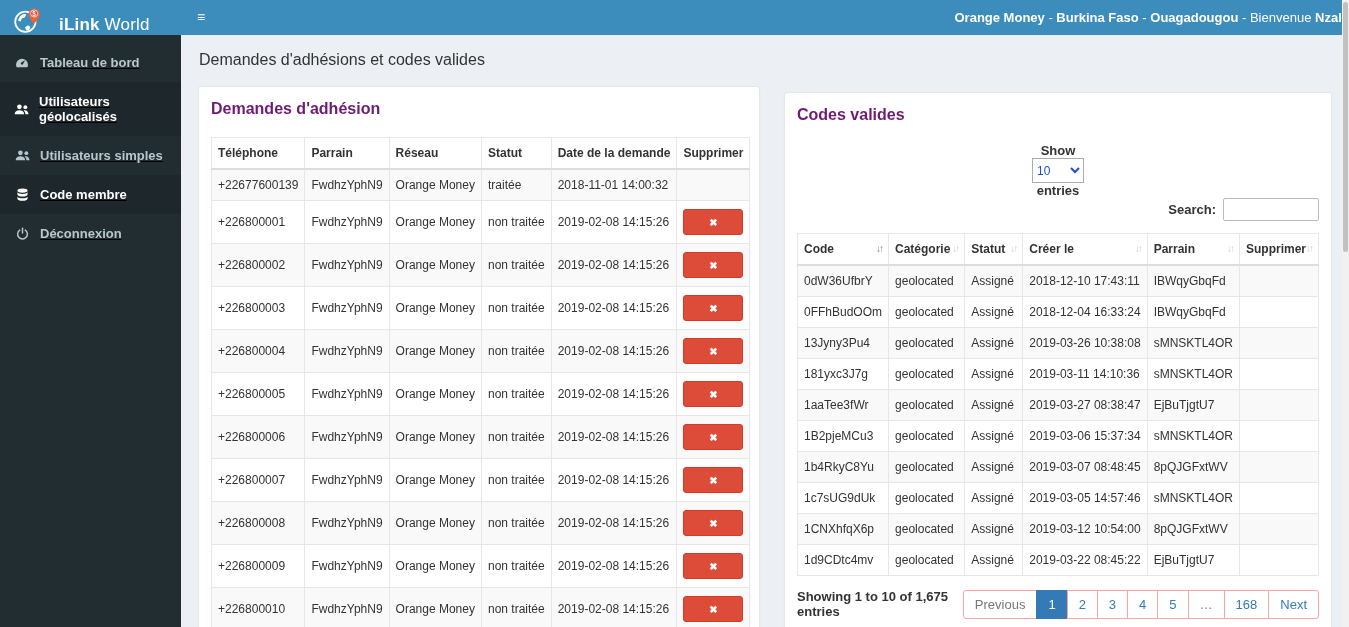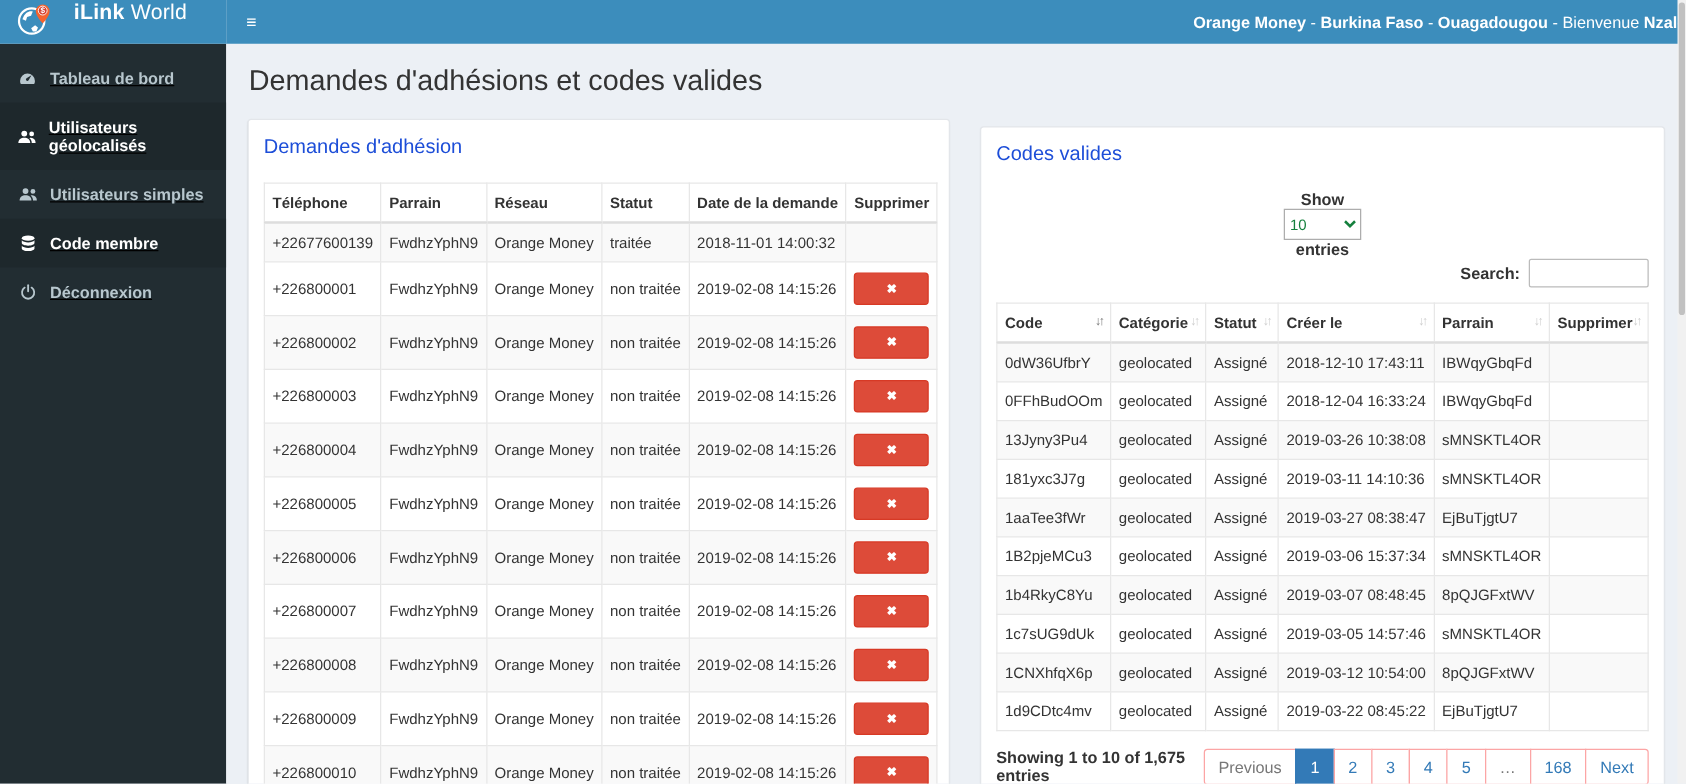--- a/index.html
+++ b/index.html
@@ -3,59 +3,59 @@
 <meta charset="utf-8">
 <style>
   * { box-sizing: border-box; }
   html,body { margin:0; padding:0; }
   body {
     width:1349px; height:627px; overflow:hidden; position:relative;
     font-family:"Liberation Sans", sans-serif; background:#ecf0f5;
   }
   
   .header { position:absolute; top:0; left:0; right:0; height:35px; display:flex; z-index:5; }
-  .logo { width:181px; background:#3c8dbc; color:#fff; display:flex; align-items:flex-start; padding-left:13px; gap:16px; }
+  .logo { width:181px; background:#3c8dbc; color:#fff; display:flex; align-items:flex-end; padding-left:13px; gap:16px; }
   .logo-text { font-size:17px; letter-spacing:.2px; }
   .logo-text b { font-weight:700; }
   .navbar { flex:1; background:#3c8dbc; display:flex; align-items:center; }
   .hamburger { color:#fff; padding:0 16px; font-size:14px; cursor:pointer; line-height:35px; }
   .user-status { margin-left:auto; color:#fff; font-size:13px; white-space:nowrap; }
   .user-status .b { font-weight:700; }
   
   .sidebar { position:absolute; top:35px; left:0; width:181px; bottom:0; background:#222d32; }
   .sidebar ul { list-style:none; margin:8px 0 0; padding:0;text-decoration:underline; }
   .sidebar li { display:flex; align-items:center; gap:10px; padding:12px 14px; color:#b8c7ce;
                 font-size:13px; font-weight:600; cursor:pointer; }
   .sidebar li.active { background:#1e282c; color:#fff; }
   .sidebar .icon { width:16px; display:inline-flex; justify-content:center; }
   
   .content { position:absolute; left:181px; top:35px; right:0; bottom:0; background:#ecf0f5;
              padding:9px 17px; overflow:hidden; }
-  .page-title { font-size:23px; font-weight:500; color:#333; margin:7px 0 17px 1px; }
+  .page-title { font-size:16px; font-weight:500; color:#333; margin:7px 0 17px 1px; }
   .panels { display:flex; align-items:flex-start; gap:24px; }
   .panel { background:#fff; border:1px solid #e3e6ea; border-radius:3px;
            box-shadow:0 1px 1px rgba(0,0,0,.08); padding:10px 12px; }
   .panel.left  { width:562px; }
   .panel.right { width:552px; margin-top:6px; }
-  .panel-title { font-size:16px; color:#1d4ed8; font-weight:400; margin:3px 0 19px; }
+  .panel-title { font-size:16px; color:#701a75; font-weight:700; margin:3px 0 19px; }
   
   table { border-collapse:collapse; width:100%; font-size:12px; color:#333; table-layout:auto; }
   th, td { border:1px solid #e7e7e7; padding:8px 6px; text-align:left; white-space:nowrap; vertical-align:middle; }
   thead th { font-weight:700; border-bottom:2px solid #ddd; color:#333; }
   tbody tr:nth-child(odd) { background:#f9f9f9; }
   tbody tr:nth-child(even) { background:#fff; }
   .delete-btn { background:#dd4b39; border:1px solid #d73925; color:#fff; border-radius:3px;
                 width:60px; height:26px; font-size:10px; font-weight:700; cursor:pointer; display:block; }
   th .sort { float:right; font-size:10px; letter-spacing:-2px; color:#cfcfcf; margin-left:8px; margin-top:1px; }
   th .sort.sorted { color:#7a7a7a; }
   th.sortable { cursor:pointer; }
   
   .table-controls { display:flex; align-items:center; font-size:13px; font-weight:600; color:#333; margin:0 0 12px;flex-direction:column; }
-  .entries-select { margin:0 7px; width:62px; height:25px; font-size:12px; border:1px solid #adadad;
-                    background:#fff; color:#15803d; }
+  .entries-select { margin:0 7px; width:52px; height:25px; font-size:12px; border:1px solid #adadad;
+                    background:#fff; color:#1d4ed8; }
   .search-wrap { margin-left:auto; display:flex; align-items:center; gap:7px; }
   .search-input { width:96px; height:23px; border:1px solid #bbb; border-radius:2px; padding:1px 5px; font-size:12px; }
   .table-footer { display:flex; align-items:center; justify-content:space-between; margin-top:13px; }
   .summary { font-size:13px; font-weight:600; color:#333; }
   .pagination { display:flex; list-style:none; margin:0; padding:0; font-size:13px; }
   .pagination li { border:1px solid #fca5a5; margin-left:-1px; background:#fff; color:#337ab7;
                    padding:6px 11px; cursor:pointer; user-select:none; }
   .pagination li:first-child { border-radius:3px 0 0 3px; margin-left:0; }
   .pagination li:last-child { border-radius:0 3px 3px 0; }
   .pagination li.active { background:#337ab7; border-color:#337ab7; color:#fff; }

